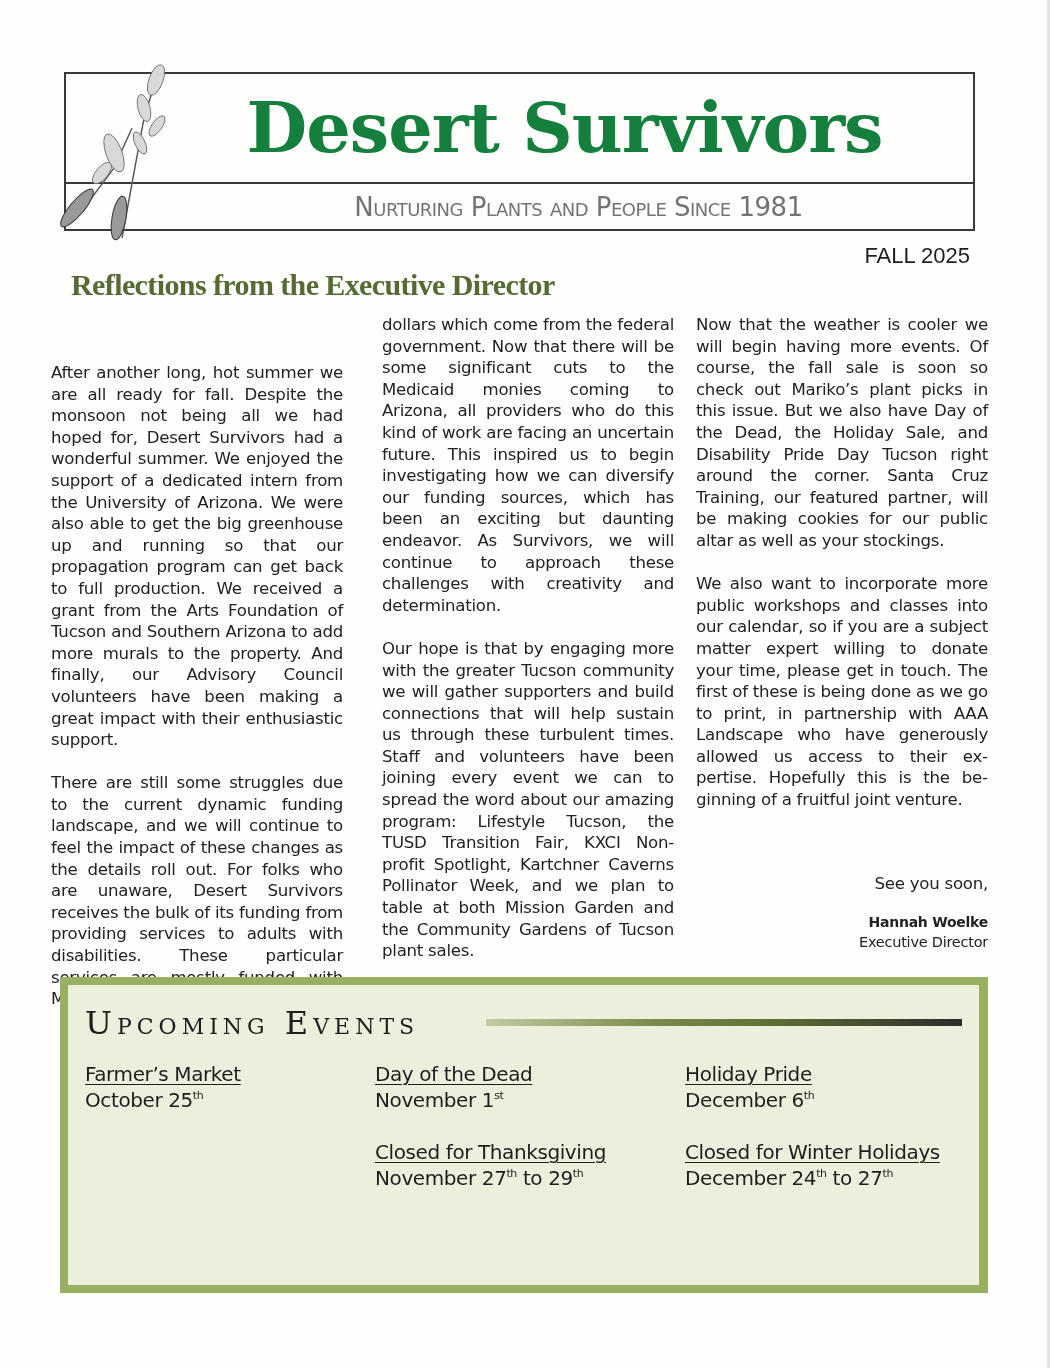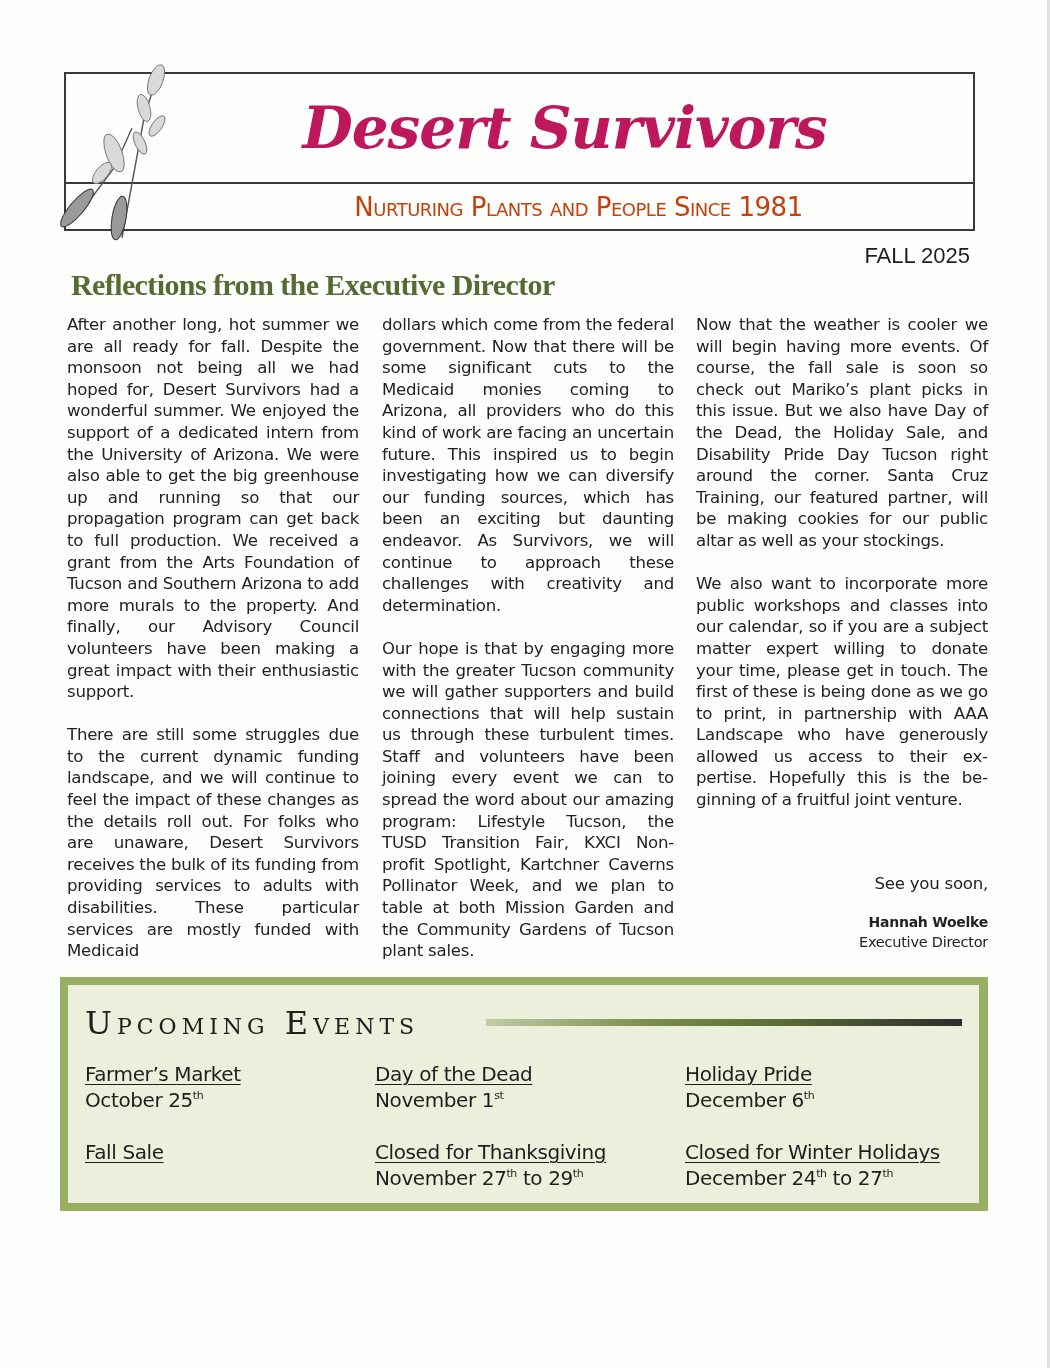--- a/index.html
+++ b/index.html
@@ -21,33 +21,33 @@
     border: 2px solid #3a3a3a; box-sizing: border-box;
   }
   .masthead .divider {
     position: absolute; left: 0; right: 0; top: 108px; height: 0;
     border-top: 2px solid #3a3a3a;
   }
   .title {
     position: absolute; left: 0; right: 0; top: 4px;
     text-align: center;
     font-family: "DejaVu Serif", serif;
-    font-style: italic; font-weight: bold;
-    font-size: 58px; line-height: 100px;
-    color: #be185d;
+    font-weight: bold;
+    font-size: 70px; line-height: 100px;
+    color: #15803d;
     letter-spacing: -1px;
     padding-left: 90px;
   }
   .tagline {
     position: absolute; left: 0; right: 0; top: 116px;
     text-align: center;
     font-family: "DejaVu Sans", sans-serif;
     font-variant: small-caps;
     font-size: 26px; line-height: 34px;
-    color: #c2410c;
+    color: #737373;
     padding-left: 118px;
     letter-spacing: -0.5px;
   }
   .plant {
     position: absolute; left: 44px; top: 58px; width: 130px; height: 190px;
   }
   .issue {
     position: absolute; right: 80px; top: 243px;
     font-size: 22px; color: #1e1e1e;
   }
@@ -59,29 +59,29 @@
   
   .col {
     position: absolute; top: 314px; width: 292px;
     font-family: "DejaVu Sans", sans-serif;
     font-size: 16.6px; line-height: 21.6px;
     text-align: justify; hyphens: manual;
     color: #222;
     letter-spacing: -0.25px;
   }
   .col p { margin: 0 0 21.6px 0; }
-  .col1 { left: 67px; }
+  .col1 { left: 51px; margin-top: 48px; }
   .col2 { left: 382px; }
   .col3 { left: 696px; }
   .signoff { text-align: right; margin-top: 62px; }
   .sign-name { text-align: right; font-weight: bold; font-size: 14px; margin-top: 18px; line-height: 20px; }
   .sign-role { text-align: right; font-size: 14.5px; line-height: 20px; }
   
   .events {
-    position: absolute; left: 60px; top: 977px; width: 928px; height: 234px;
+    position: absolute; left: 60px; top: 977px; width: 928px; height: 316px;
     background: #ecefdb;
     border: 8px solid #99b063; box-sizing: border-box;
     border-right-width: 9px;
   }
   .events-title {
     position: absolute; left: 17px; top: 18px;
     font-family: "DejaVu Serif", serif;
     font-variant: small-caps;
     font-size: 32px; letter-spacing: 5px; color: #1e1e1e;
     line-height: 40px;
@@ -164,21 +164,20 @@
   </div>
   <div class="event e2">
     <div class="event-name">Day of the Dead</div>
     <div class="event-date"><span>November 1</span><sup>st</sup></div>
   </div>
   <div class="event e3">
     <div class="event-name">Holiday Pride</div>
     <div class="event-date"><span>December 6</span><sup>th</sup></div>
   </div>
   <div class="event e4">
-    <div class="event-name">Fall Sale</div>
   </div>
   <div class="event e5">
     <div class="event-name">Closed for Thanksgiving</div>
     <div class="event-date"><span>November 27</span><sup>th</sup><span> to 29</span><sup>th</sup></div>
   </div>
   <div class="event e6">
     <div class="event-name">Closed for Winter Holidays</div>
     <div class="event-date"><span>December 24</span><sup>th</sup><span> to 27</span><sup>th</sup></div>
   </div>
 </div>

